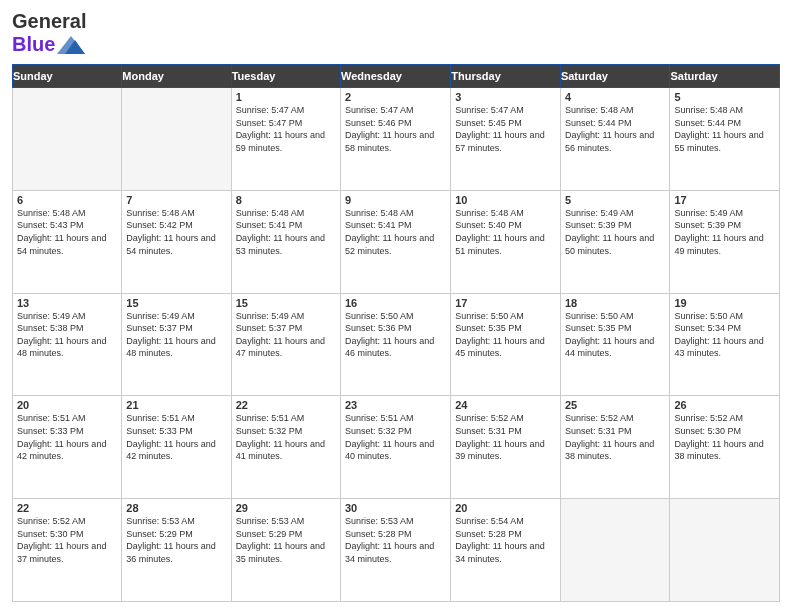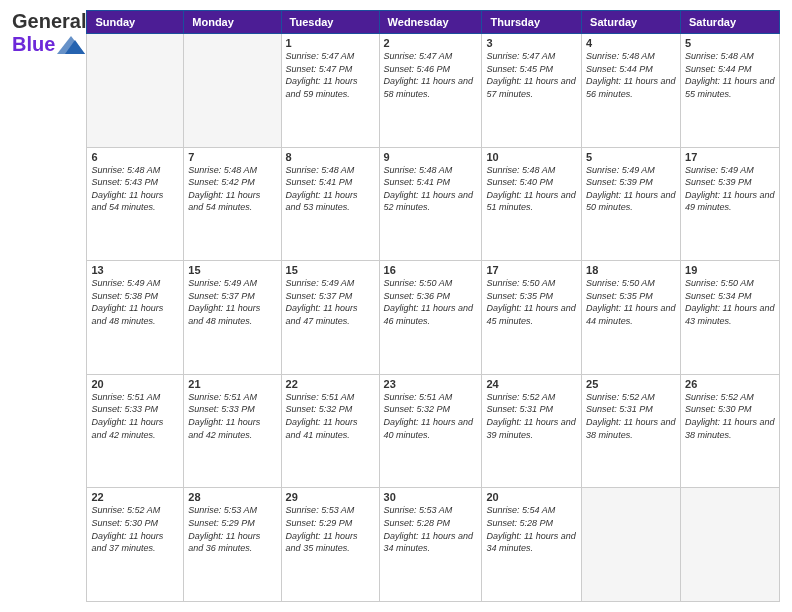--- a/index.html
+++ b/index.html
@@ -8,20 +8,21 @@
       background: #fff;
       width: 792px;
       height: 612px;
       overflow: hidden;
     }
     .container {
       width: 792px;
       height: 612px;
       padding: 10px 12px;
       display: flex;
+      flex-direction: column;
     }
     .header {
       display: flex;
       justify-content: space-between;
       align-items: flex-start;
       margin-bottom: 8px;
     }
     .logo {
       display: flex;
       flex-direction: column;
@@ -38,25 +39,25 @@
     .location {
       font-size: 14px;
       color: #444;
     }
     .calendar {
       width: 100%;
       border-collapse: collapse;
       flex: 1;
     }
     .calendar thead tr th {
-      background: #4c1d95;
+      background: #404040;
       color: #fff;
       font-size: 11px;
       font-weight: bold;
-      padding: 5px 8px;
+      padding: 5px 0;
       text-align: left;
       border: 1px solid #1a4f9c;
     }
     .calendar tbody tr td {
       vertical-align: top;
       border: 1px solid #ccc;
       padding: 3px 4px;
       width: 113px;
       font-size: 9.5px;
       color: #333;
@@ -68,21 +69,20 @@
     .day-num {
       font-size: 11px;
       font-weight: bold;
       display: block;
       margin-bottom: 1px;
     }
     .cell-text {
       font-size: 9px;
       line-height: 1.4;
       color: #333;
-      font-style: italic;
     }
   </style>
 </head>
 <body>
 
 <div class="container">
   <div class="header">
     <div class="logo">
       <div style="display:flex; align-items:center; gap:2px;">
         <div style="font-size:20px; font-weight:bold; color:#333; font-family:Arial;">

